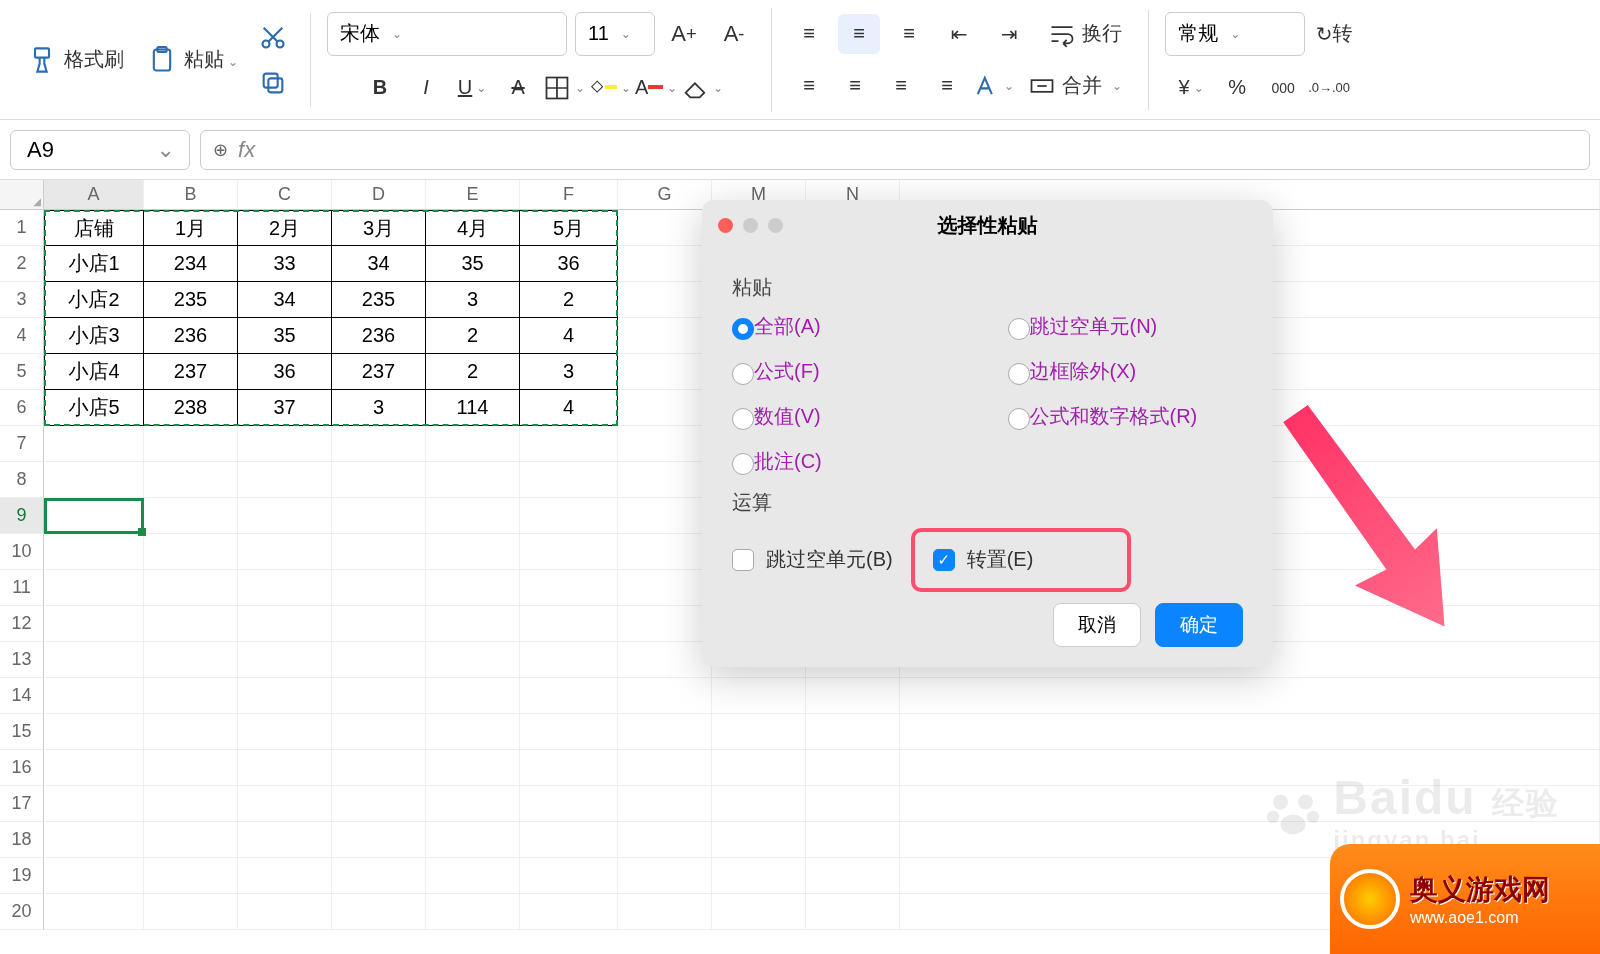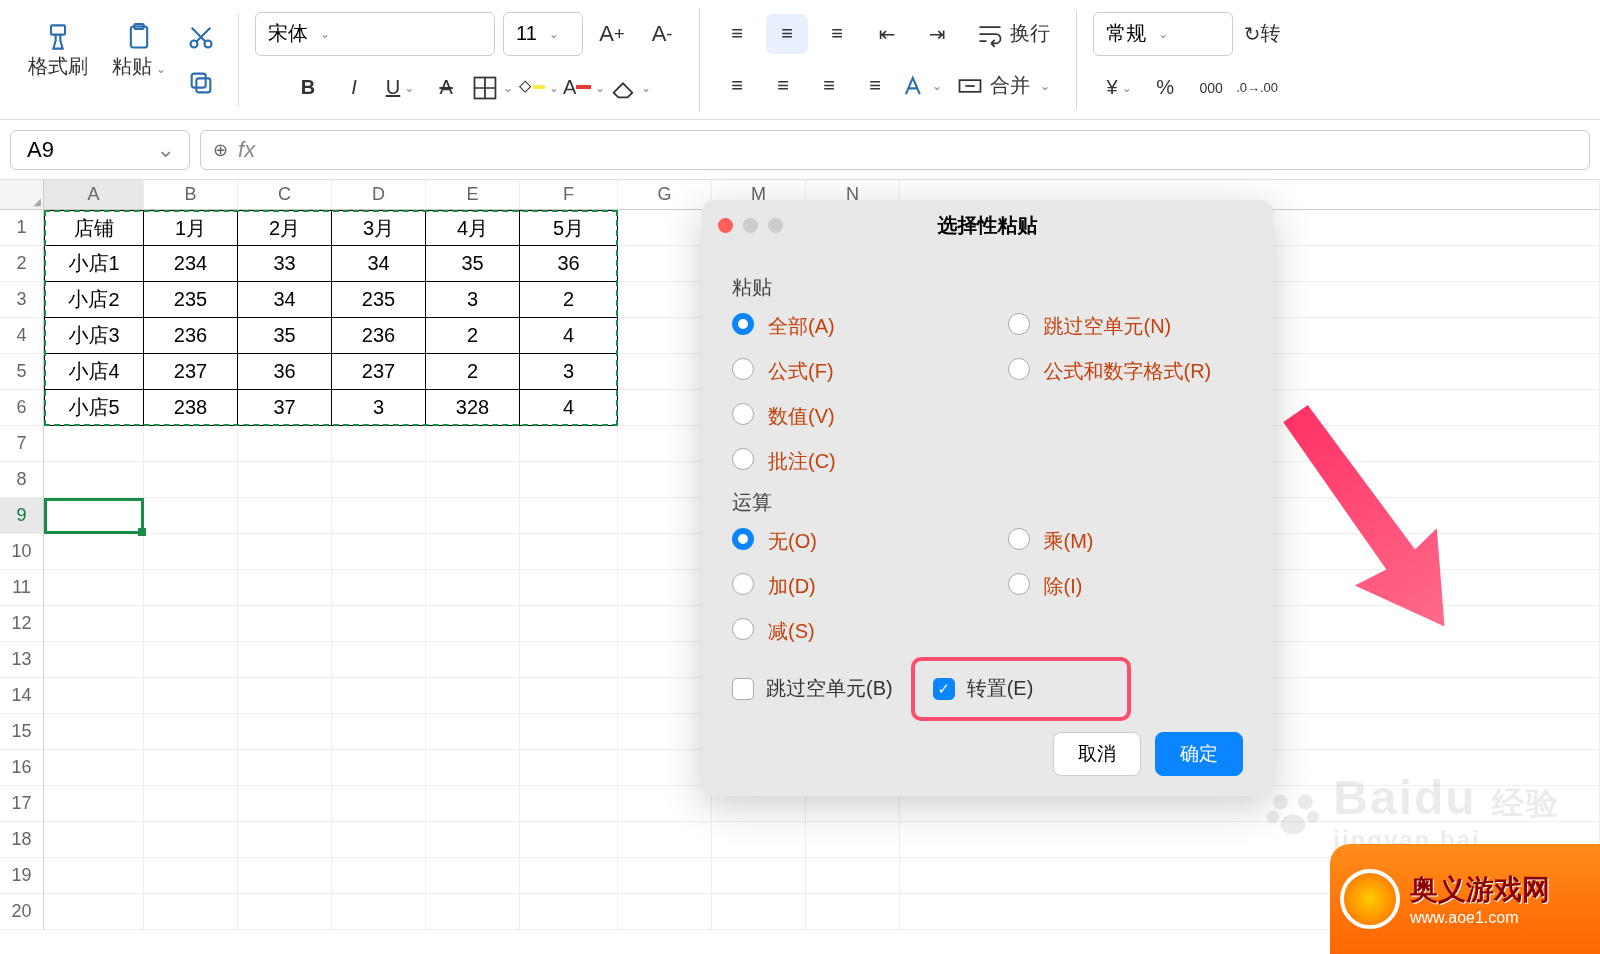--- a/index.html
+++ b/index.html
@@ -1,20 +1,20 @@
 <!DOCTYPE html>
 <html><head>
 <meta charset="utf-8">
 <style>
 *{box-sizing:border-box;margin:0;padding:0;font-family:-apple-system,"PingFang SC","Microsoft YaHei",sans-serif;}
 body{background:#fff;width:1600px;height:954px;overflow:hidden;position:relative;}
 .ribbon{height:120px;background:#fff;border-bottom:1px solid #ddd;display:flex;align-items:center;padding:0 10px;gap:8px;}
 .ribbon-group{display:flex;flex-direction:column;align-items:center;gap:6px;padding:4px 8px;}
 .ribbon-group.vertical{border-right:1px solid #ddd;padding-right:16px;}
-.ribbon-btn{display:flex;flex-direction:column;align-items:center;gap:2px;padding:6px 10px;border-radius:6px;cursor:pointer;font-size:20px;color:#333;}
+.ribbon-btn{display:flex;flex-direction:row;align-items:center;gap:8px;padding:6px 10px;border-radius:6px;cursor:pointer;font-size:20px;color:#333;}
 .ribbon-small{display:flex;align-items:center;justify-content:center;width:42px;height:40px;border-radius:6px;cursor:pointer;color:#333;font-size:20px;}
 .font-box{display:flex;gap:8px;align-items:center;}
 .font-select{height:44px;border:1px solid #ccc;border-radius:6px;padding:0 12px;font-size:20px;background:#fff;display:flex;align-items:center;gap:8px;}
 .font-name{width:240px;}
 .font-size{width:80px;}
 .row2{display:flex;gap:4px;margin-top:6px;}
 .name-box{height:60px;display:flex;align-items:center;padding:0 10px;gap:10px;border-bottom:1px solid #ddd;}
 .cell-name{width:180px;height:40px;border:1px solid #ccc;border-radius:6px;display:flex;align-items:center;padding:0 48px 0 16px;font-size:22px;position:relative;}
 .cell-name::after{content:"⌄";position:absolute;right:14px;color:#888;}
 .fx-box{flex:1;height:40px;border:1px solid #ccc;border-radius:6px;display:flex;align-items:center;padding:0 12px;gap:10px;font-size:18px;color:#666;}
@@ -41,21 +41,21 @@
 .dialog{position:absolute;left:702px;top:200px;width:571px;background:#e8e8e8;border-radius:12px;box-shadow:0 10px 40px rgba(0,0,0,0.2);padding-bottom:20px;}
 .dlg-titlebar{height:50px;display:flex;align-items:center;justify-content:center;position:relative;font-size:20px;font-weight:600;}
 .traffic{position:absolute;left:16px;display:flex;gap:10px;}
 .tl{width:15px;height:15px;border-radius:50%;}
 .tl.red{background:#ff5f57;}
 .tl.gray{background:#ccc;}
 .dlg-body{padding:10px 30px;}
 .dlg-section-title{font-size:20px;color:#444;margin:14px 0 12px;}
 .radio-grid{display:flex;gap:40px;}
 .radio-col{flex:1;display:flex;flex-direction:column;gap:18px;}
-.radio-item{display:flex;align-items:flex-start;gap:14px;font-size:20px;color:#c2410c;}
+.radio-item{display:flex;align-items:flex-end;font-size:20px;color:#a21caf;}
 .radio{width:22px;height:22px;border-radius:50%;border:1px solid #aaa;background:#fff;display:flex;align-items:center;justify-content:center;}
 .radio.checked{border:6px solid #0a84ff;background:#fff;}
 .check-row{display:flex;gap:40px;margin-top:30px;}
 .check-item{display:flex;align-items:center;gap:12px;font-size:20px;color:#333;}
 .checkbox{width:22px;height:22px;border-radius:5px;border:1px solid #aaa;background:#fff;display:flex;align-items:center;justify-content:center;color:#fff;font-size:15px;}
 .checkbox.checked{background:#0a84ff;border-color:#0a84ff;}
 .highlight-box{position:absolute;border:4px solid #ff4d6d;border-radius:10px;pointer-events:none;}
 .dlg-buttons{display:flex;justify-content:flex-end;gap:14px;padding:20px 30px 0;}
 .btn{padding:8px 24px;border-radius:8px;font-size:19px;cursor:pointer;border:1px solid #ccc;background:#fff;}
 .btn.primary{background:#0a84ff;color:#fff;border-color:#0a84ff;}
@@ -324,21 +324,21 @@
           <div class="cell" style="width: 94px;"></div>
           <div class="cell" style="width: 94px;"></div>
           <div class="cell" style="width: 94px;"></div>
           <div class="cell" style="flex: 1 1 0%;"></div>
         </div>
         <div class="cell-row">
           <div class="cell data-border data-left" style="width: 100px;">小店5</div>
           <div class="cell data-border" style="width: 94px;">238</div>
           <div class="cell data-border" style="width: 94px;">37</div>
           <div class="cell data-border" style="width: 94px;">3</div>
-          <div class="cell data-border" style="width: 94px;">328</div>
+          <div class="cell data-border" style="width: 94px;">114</div>
           <div class="cell data-border" style="width: 98px;">4</div>
           <div class="cell" style="width: 94px;"></div>
           <div class="cell" style="width: 94px;"></div>
           <div class="cell" style="width: 94px;"></div>
           <div class="cell" style="flex: 1 1 0%;"></div>
         </div>
         <div class="cell-row">
           <div class="cell" style="width: 100px;"></div>
           <div class="cell" style="width: 94px;"></div>
           <div class="cell" style="width: 94px;"></div>
@@ -540,51 +540,29 @@
             <span>批注(C)</span>
           </div>
         </div>
       <div class="radio-col" id="paste-right">
           <div class="radio-item">
             <div class="radio"></div>
             <span>跳过空单元(N)</span>
           </div>
           <div class="radio-item">
             <div class="radio"></div>
-            <span>公式和数字格式(R)</span>
-          </div>
-        </div>
-    </div>
-    <div class="dlg-section-title">运算</div>
-    <div class="radio-grid">
-      <div class="radio-col" id="op-left">
-          <div class="radio-item">
-            <div class="radio checked"></div>
-            <span>无(O)</span>
+            <span>边框除外(X)</span>
           </div>
           <div class="radio-item">
             <div class="radio"></div>
-            <span>加(D)</span>
-          </div>
-          <div class="radio-item">
-            <div class="radio"></div>
-            <span>减(S)</span>
-          </div>
-        </div>
-      <div class="radio-col" id="op-right">
-          <div class="radio-item">
-            <div class="radio"></div>
-            <span>乘(M)</span>
-          </div>
-          <div class="radio-item">
-            <div class="radio"></div>
-            <span>除(I)</span>
-          </div>
-        </div>
-    </div>
+            <span>公式和数字格式(R)</span>
+          </div>
+        </div>
+    </div>
+    <div class="dlg-section-title">运算</div>
     <div class="check-row">
       <div class="check-item">
         <div class="checkbox"></div>
         <span>跳过空单元(B)</span>
       </div>
       <div style="position:relative;">
         <div class="check-item">
           <div class="checkbox checked">✓</div>
           <span>转置(E)</span>
         </div>

